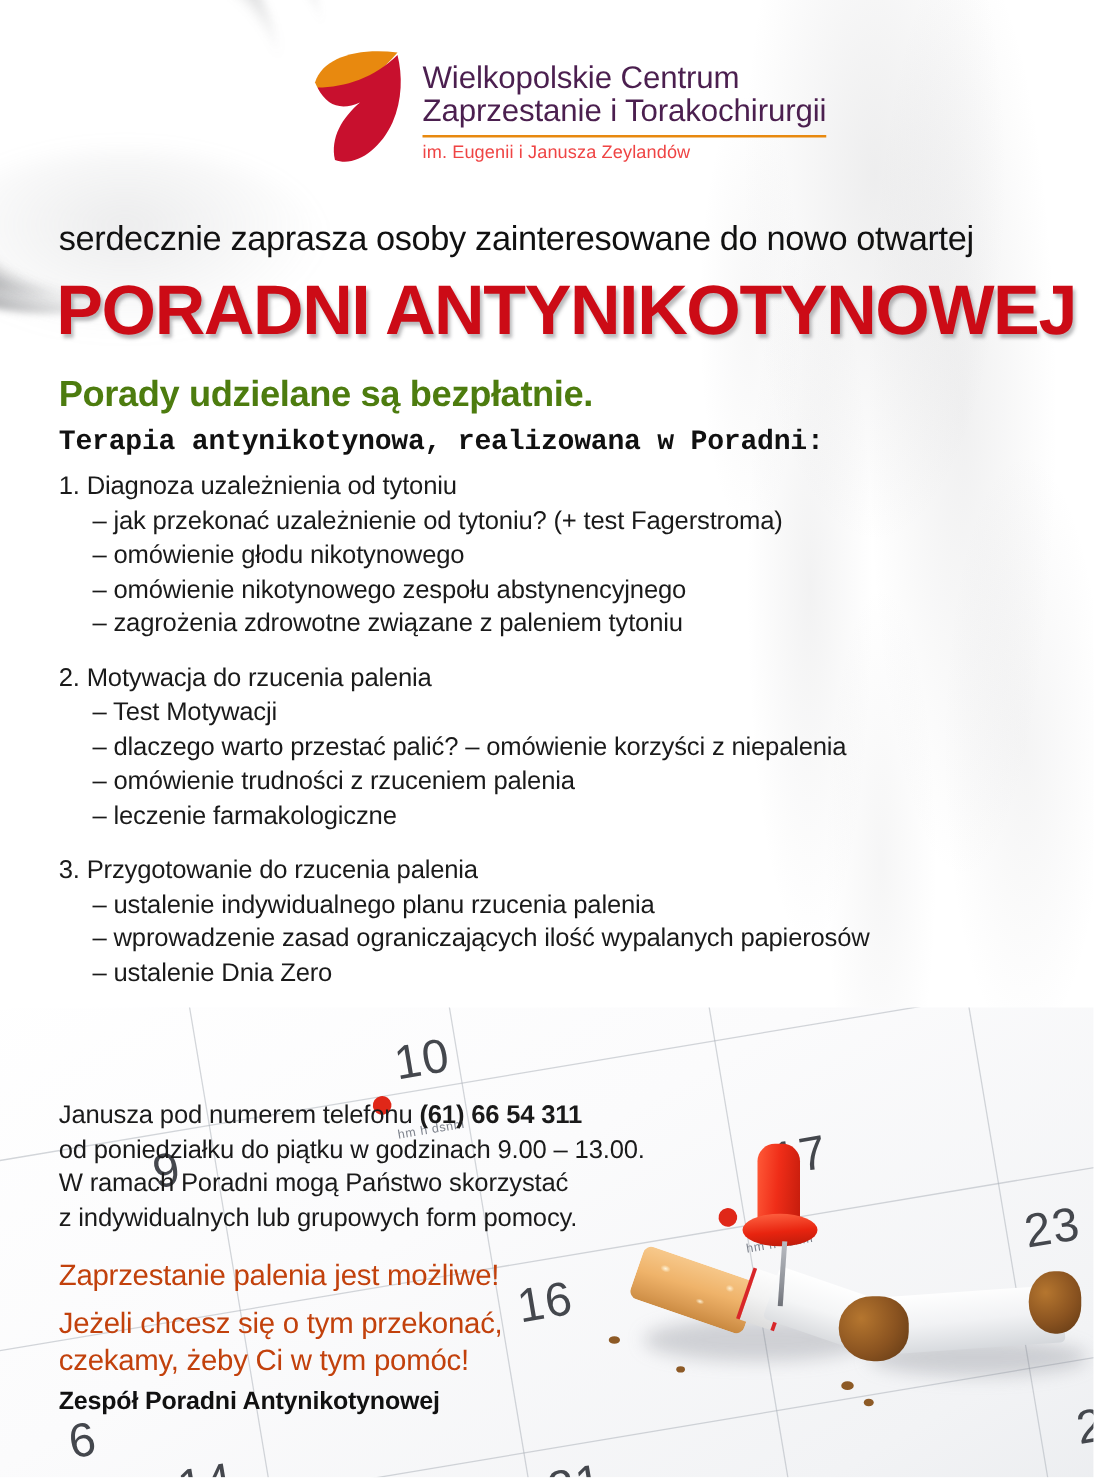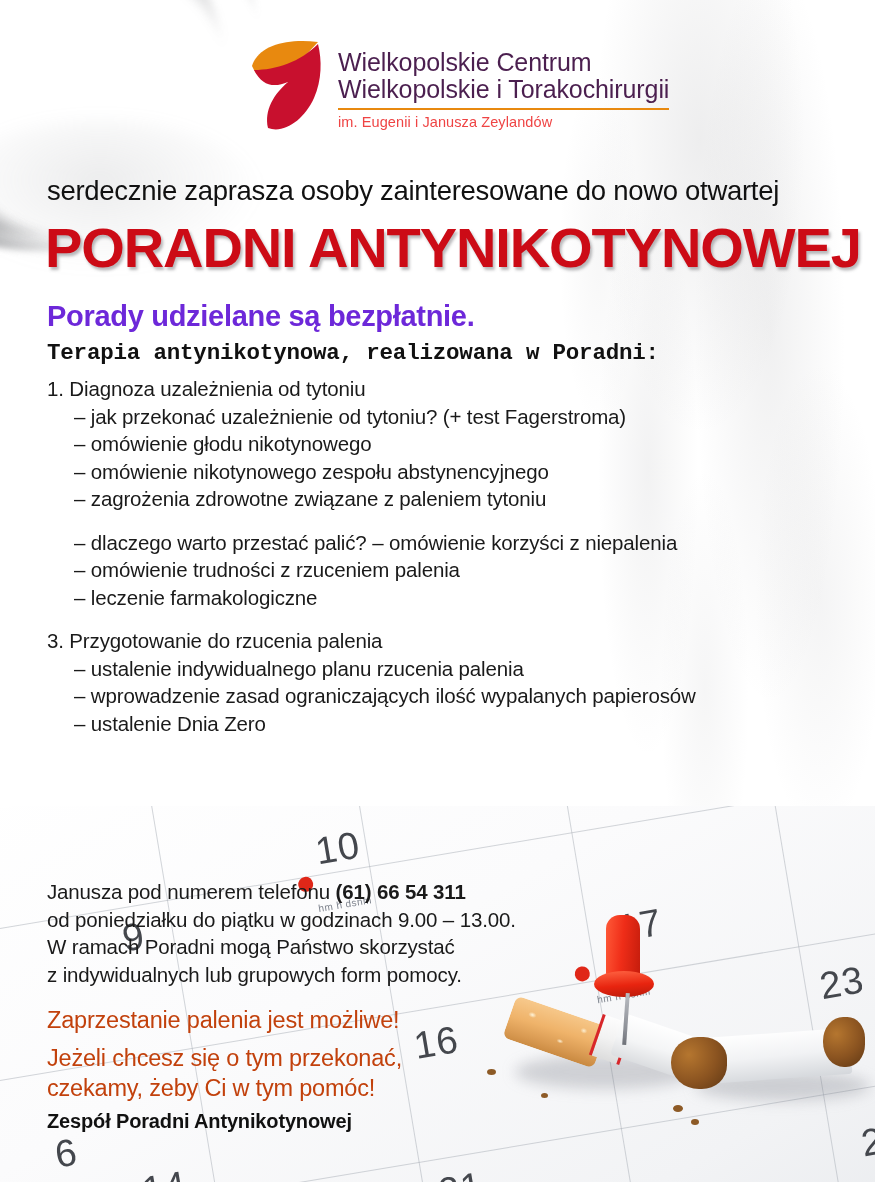--- a/index.html
+++ b/index.html
@@ -266,21 +266,21 @@
     letter-spacing: -1.1px;
     white-space: nowrap;
     text-shadow: 2px 3px 3px rgba(90,90,95,0.42);
   }
 
   #free-line {
     position: absolute;
     left: 47px; top: 300px;
     font-size: 29px;
     font-weight: bold;
-    color: #6d28d9;
+    color: #4d7c0f;
     letter-spacing: -0.3px;
     white-space: nowrap;
   }
   #therapy-line {
     position: absolute;
     left: 47px; top: 340px;
     font-size: 22.5px;
     font-weight: bold;
     color: #111111;
     letter-spacing: -0.2px;
@@ -411,41 +411,43 @@
   <div id="content">
 
     <div id="logo-block">
       <svg id="logo-mark" viewBox="0 0 76 100">
         <path d="M4 30 C10 10, 38 2, 70 6 C58 20, 44 31, 30 40 C20 46, 10 44, 4 30 Z" fill="#e8890f"></path>
         <path d="M6 34 C14 50, 26 52, 40 46 C26 58, 16 74, 20 92 C36 98, 56 84, 66 62
                  C74 44, 74 24, 70 8 C52 26, 28 34, 6 34 Z" fill="#c8102e"></path>
       </svg>
       <div id="logo-text">
         <div class="logo-line">Wielkopolskie Centrum</div>
-        <div class="logo-line">Wielkopolskie i Torakochirurgii</div>
+        <div class="logo-line">Zaprzestanie i Torakochirurgii</div>
         <div id="logo-rule"></div>
         <div id="logo-sub">im. Eugenii i Janusza Zeylandów</div>
       </div>
     </div>
 
     <div id="lead-line">serdecznie zaprasza osoby zainteresowane do nowo otwartej</div>
     <div id="main-title">PORADNI ANTYNIKOTYNOWEJ</div>
 
     <div id="free-line">Porady udzielane są bezpłatnie.</div>
     <div id="therapy-line">Terapia antynikotynowa, realizowana w Poradni:</div>
 
     <div id="program">
       <div class="prog-section">
         <div class="prog-heading">1. Diagnoza uzależnienia od tytoniu</div>
         <div class="prog-item">– jak przekonać uzależnienie od tytoniu? (+ test Fagerstroma)</div>
         <div class="prog-item">– omówienie głodu nikotynowego</div>
         <div class="prog-item">– omówienie nikotynowego zespołu abstynencyjnego</div>
         <div class="prog-item">– zagrożenia zdrowotne związane z paleniem tytoniu</div>
       </div>
       <div class="prog-section">
+        <div class="prog-heading">2. Motywacja do rzucenia palenia</div>
+        <div class="prog-item">– Test Motywacji</div>
         <div class="prog-item">– dlaczego warto przestać palić? – omówienie korzyści z niepalenia</div>
         <div class="prog-item">– omówienie trudności z rzuceniem palenia</div>
         <div class="prog-item">– leczenie farmakologiczne</div>
       </div>
       <div class="prog-section">
         <div class="prog-heading">3. Przygotowanie do rzucenia palenia</div>
         <div class="prog-item">– ustalenie indywidualnego planu rzucenia palenia</div>
         <div class="prog-item">– wprowadzenie zasad ograniczających ilość wypalanych papierosów</div>
         <div class="prog-item">– ustalenie Dnia Zero</div>
       </div>

